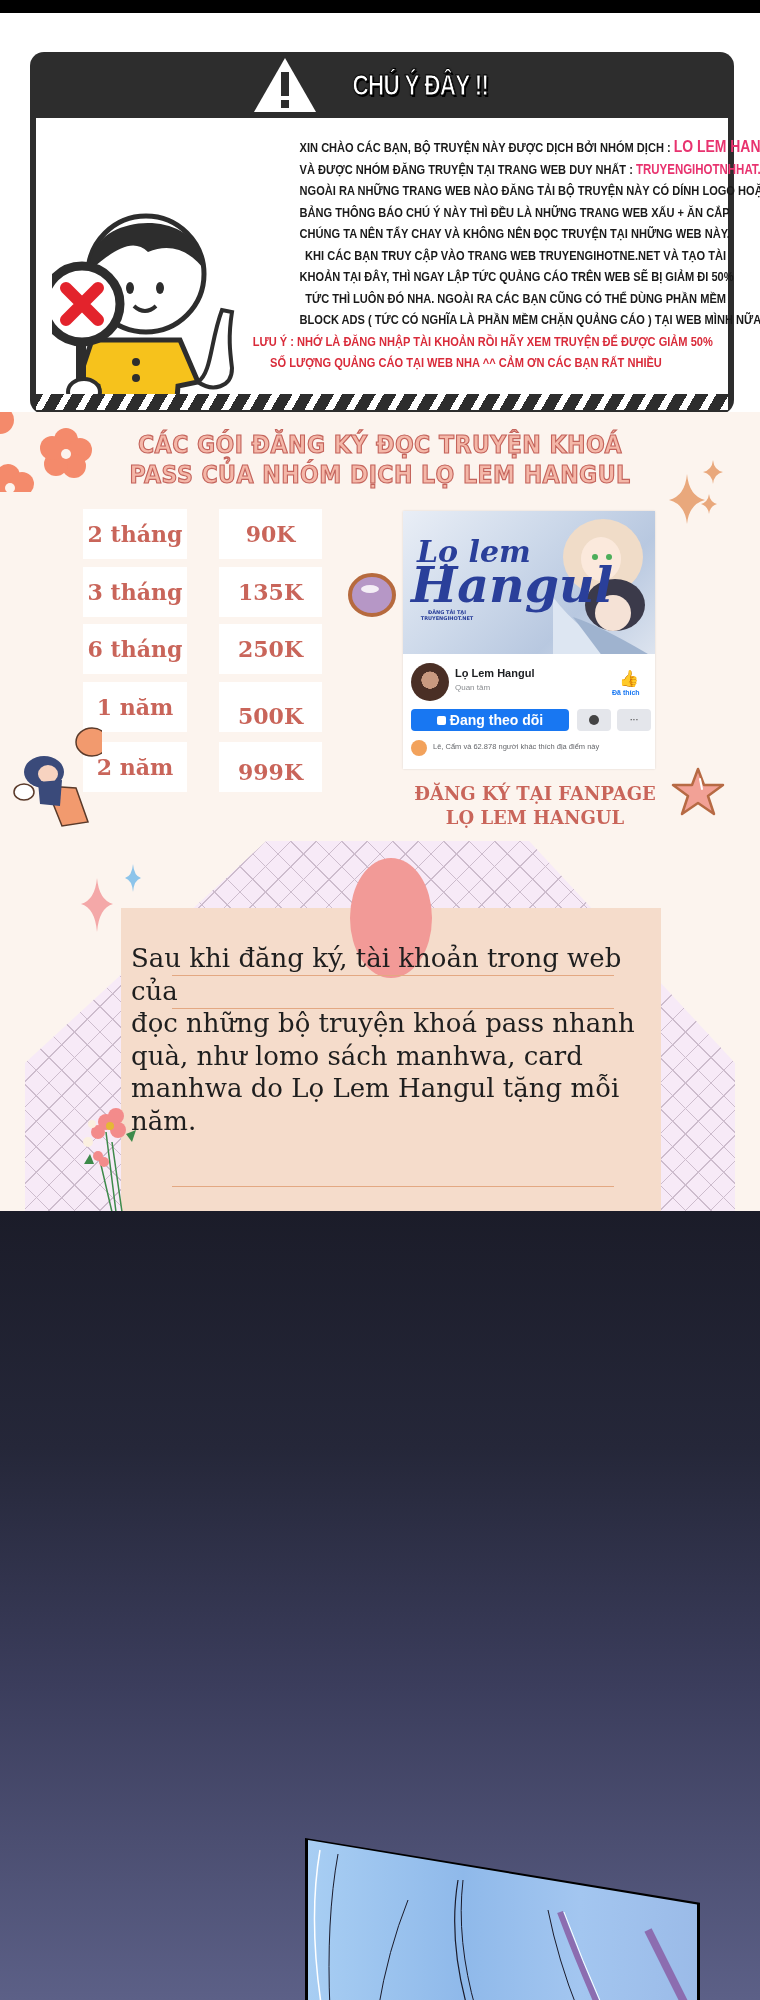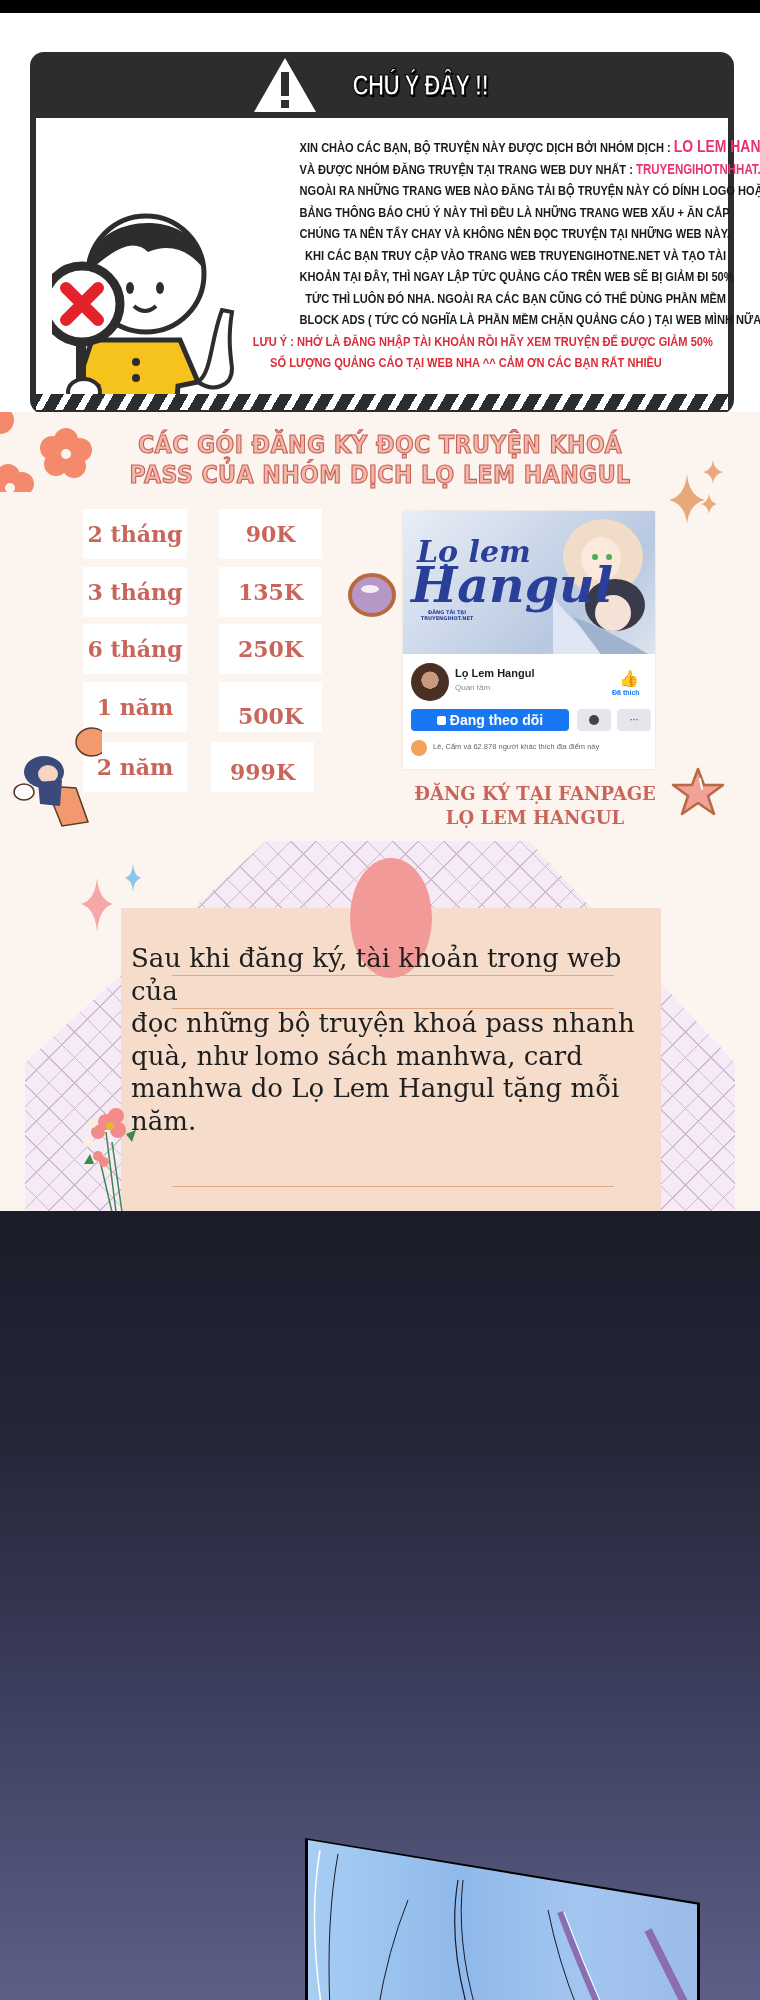--- a/index.html
+++ b/index.html
@@ -144,21 +144,21 @@
 
   <div class="abs price-cell" style="left:83px;top:97px;width:104px;height:50px">2 tháng</div>
   <div class="abs price-cell" style="left:219px;top:97px;width:103px;height:50px">90K</div>
   <div class="abs price-cell" style="left:83px;top:155px;width:104px;height:50px">3 tháng</div>
   <div class="abs price-cell" style="left:219px;top:155px;width:103px;height:50px">135K</div>
   <div class="abs price-cell" style="left:83px;top:212px;width:104px;height:50px">6 tháng</div>
   <div class="abs price-cell" style="left:219px;top:212px;width:103px;height:50px">250K</div>
   <div class="abs price-cell" style="left:83px;top:270px;width:104px;height:50px">1 năm</div>
   <div class="abs price-cell" style="left:219px;top:270px;width:103px;height:50px;padding-top:18px">500K</div>
   <div class="abs price-cell" style="left:83px;top:330px;width:104px;height:50px">2 năm</div>
-  <div class="abs price-cell" style="left:211px;top:330px;width:103px;height:50px;padding-top:10px">999K</div>
+  <div class="abs price-cell" style="left:219px;top:330px;width:103px;height:50px;padding-top:10px">999K</div>
 
   <svg class="abs" style="left:12px;top:310px;width:90px;height:110px" viewBox="0 0 90 110">
     <ellipse cx="80" cy="20" rx="16" ry="14" fill="#f29a6e" stroke="#5a3a2a" stroke-width="1.5"></ellipse>
     <ellipse cx="32" cy="50" rx="20" ry="16" fill="#3a4a7a"></ellipse>
     <ellipse cx="36" cy="52" rx="10" ry="9" fill="#f7d3c0"></ellipse>
     <ellipse cx="12" cy="70" rx="10" ry="8" fill="#fff" stroke="#5a3a2a" stroke-width="1.5"></ellipse>
     <path d="M34 64 L64 66 L76 100 L50 104 Z" fill="#f29a6e" stroke="#5a3a2a" stroke-width="1.5"></path>
     <path d="M26 60 L50 58 L48 84 L28 82Z" fill="#3a4a7a"></path>
   </svg>
 

